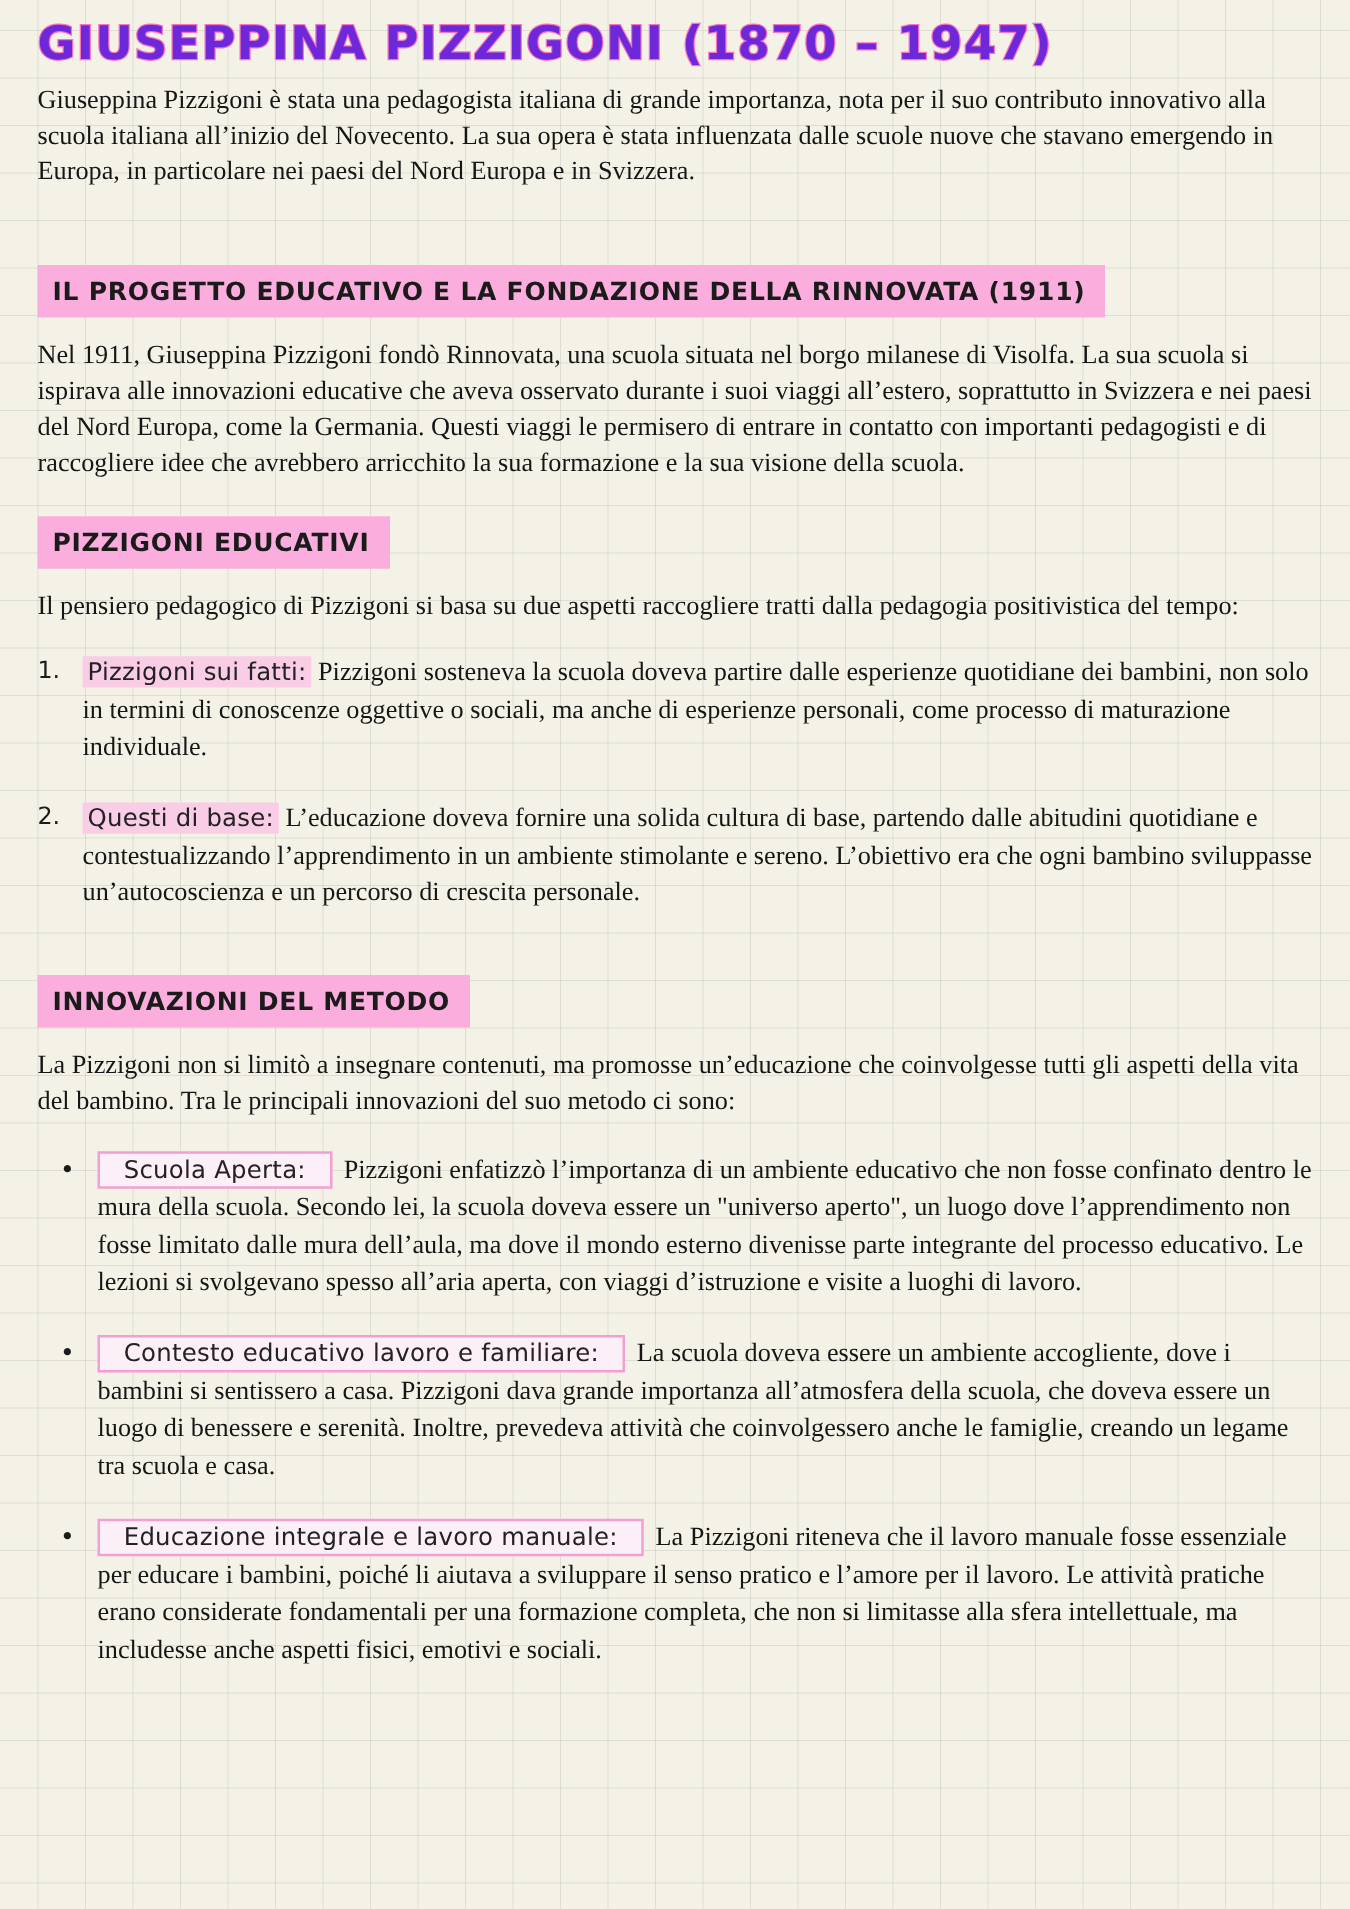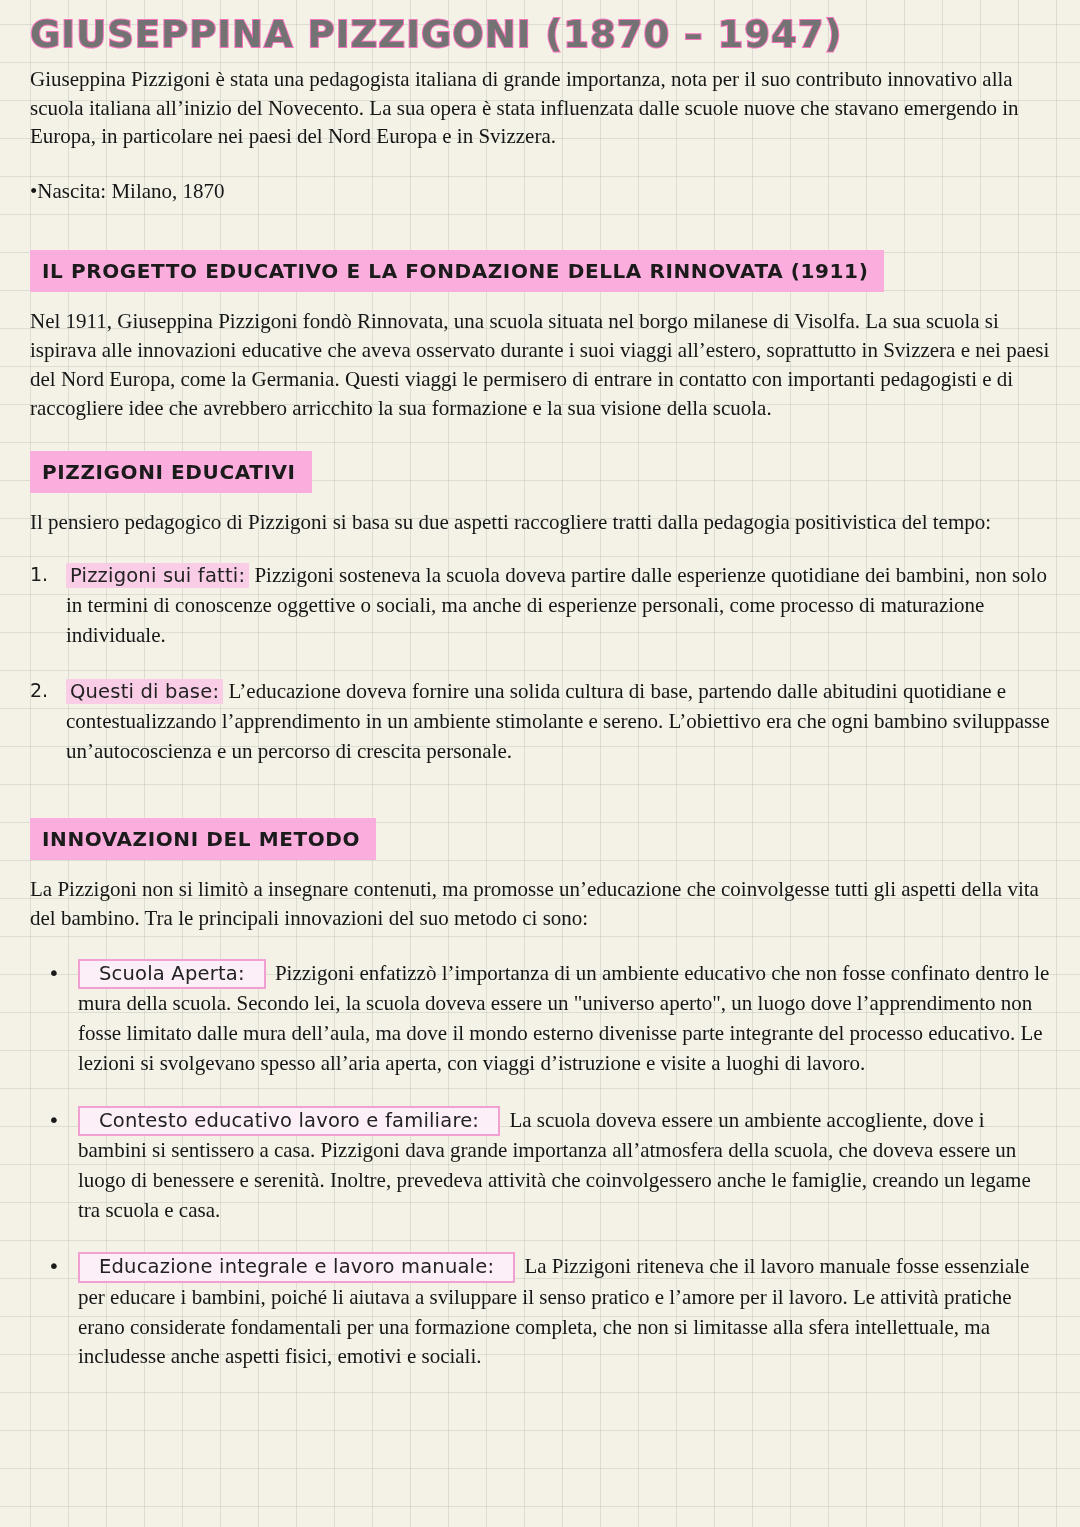--- a/index.html
+++ b/index.html
@@ -17,30 +17,30 @@
     background-position:-8px -14px;
     padding:14px 30px 0 30px;
   }
 
   .title {
     font-family:"DejaVu Sans", sans-serif;
     font-size:37px;
     font-weight:800;
     letter-spacing:1px;
     line-height:1.15;
-    color:#737373;
+    color:#6d28d9;
     -webkit-text-stroke:2px #f973bd;
     paint-order:stroke fill;
     margin:0 0 8px 0;
     white-space:nowrap;
   }
 
   .serif { font-size:21px; line-height:1.38; }
 
-  .intro { margin-bottom:27px; }
+  .intro { margin-bottom:37px; }
 
   .facts { list-style:none; margin-bottom:20px; }
   .facts li { font-size:21px; line-height:1.32; }
 
   .heading-box {
     display:inline-block;
     background:#fbaede;
     padding:9px 16px 9px 12px;
     font-family:"DejaVu Sans", sans-serif;
     font-weight:700;
@@ -86,21 +86,20 @@
 </head>
 <body>
 
 
 
 <h1 class="title">GIUSEPPINA PIZZIGONI (1870 – 1947)</h1>
 
 <p class="serif intro">Giuseppina Pizzigoni è stata una pedagogista italiana di grande importanza, nota per il suo contributo innovativo alla scuola italiana all’inizio del Novecento. La sua opera è stata influenzata dalle scuole nuove che stavano emergendo in Europa, in particolare nei paesi del Nord Europa e in Svizzera.</p>
 
 <ul class="facts">
-  <li>•Nascita: Milano, 1870</li>
 </ul>
 
 
 <div class="heading-box first">IL PROGETTO EDUCATIVO E LA FONDAZIONE DELLA RINNOVATA (1911)</div>
 <p class="serif section-body">Nel 1911, Giuseppina Pizzigoni fondò Rinnovata, una scuola situata nel borgo milanese di Visolfa. La sua scuola si ispirava alle innovazioni educative che aveva osservato durante i suoi viaggi all’estero, soprattutto in Svizzera e nei paesi del Nord Europa, come la Germania. Questi viaggi le permisero di entrare in contatto con importanti pedagogisti e di raccogliere idee che avrebbero arricchito la sua formazione e la sua visione della scuola.</p>
 
 
 <div class="heading-box">PIZZIGONI EDUCATIVI</div>
 <p class="serif section-body">Il pensiero pedagogico di Pizzigoni si basa su due aspetti raccogliere tratti dalla pedagogia positivistica del tempo:</p>
 

